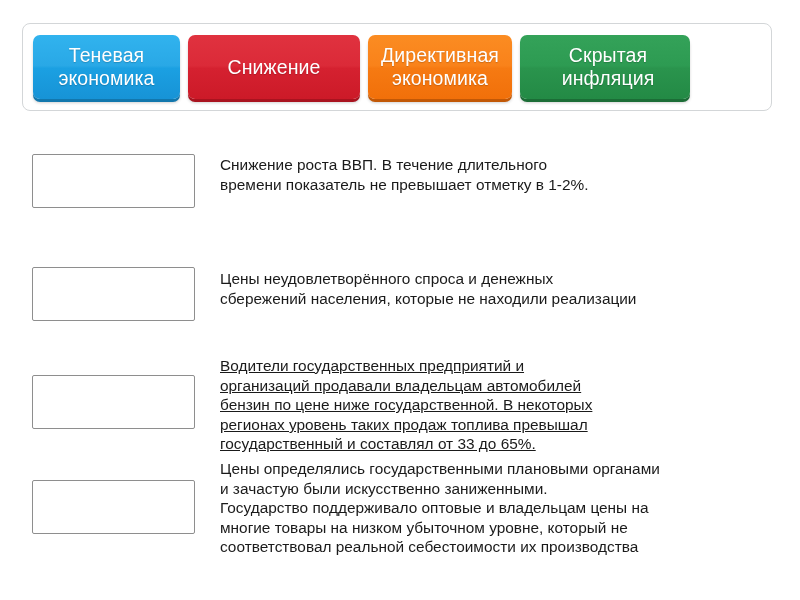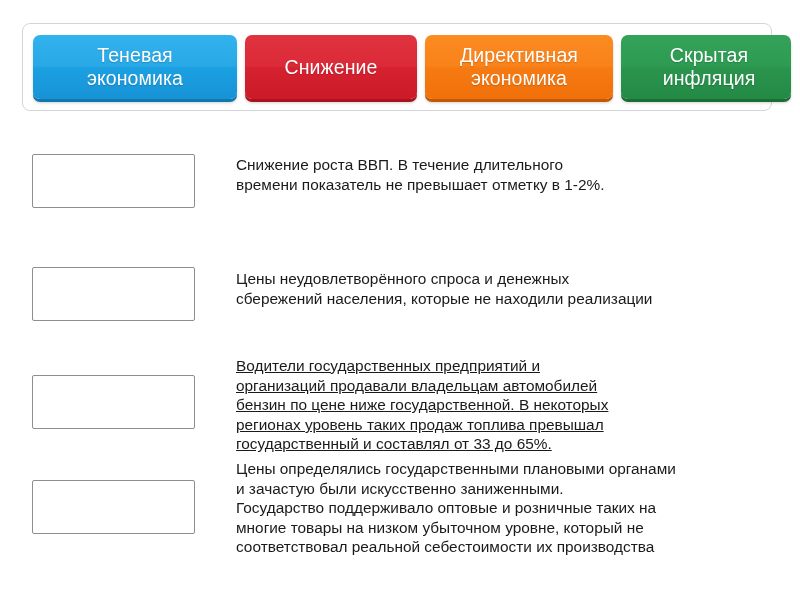--- a/index.html
+++ b/index.html
@@ -47,33 +47,33 @@
     font-weight: 400;
     letter-spacing: 0.1px;
     cursor: move;
     user-select: none;
     padding: 0 12px;
     white-space: pre-line;
   }
   .tile:last-child { margin-right: 4px; padding-left: 18px; }
 
   .tile-blue {
-    width: 204px;
+    width: 147px;
     background: linear-gradient(to bottom, #31b3ee 0%, #29a8e6 48%, #1ba0e2 52%, #1793d6 100%);
     box-shadow: 0 3px 0 0 #1277ad, 0 4px 3px rgba(0,0,0,0.18);
     text-shadow: 0 1px 1px rgba(0,0,0,0.18);
   }
   .tile-red {
     width: 172px;
     background: linear-gradient(to bottom, #e0323f 0%, #db2a38 48%, #d52130 52%, #cc1a28 100%);
     box-shadow: 0 3px 0 0 #a9131f, 0 4px 3px rgba(0,0,0,0.18);
     text-shadow: 0 1px 1px rgba(0,0,0,0.18);
   }
   .tile-orange {
-    width: 188px;
+    width: 144px;
     background: linear-gradient(to bottom, #fb8c22 0%, #f9821a 48%, #f67a12 52%, #f1700a 100%);
     box-shadow: 0 3px 0 0 #c25806, 0 4px 3px rgba(0,0,0,0.18);
     text-shadow: 0 1px 1px rgba(0,0,0,0.18);
   }
   .tile-green {
     width: 170px;
     background: linear-gradient(to bottom, #34a259 0%, #2d9b52 48%, #2a944d 52%, #238a45 100%);
     box-shadow: 0 3px 0 0 #1b6d36, 0 4px 3px rgba(0,0,0,0.18);
     text-shadow: 0 1px 1px rgba(0,0,0,0.18);
   }
@@ -101,21 +101,20 @@
     border-radius: 2px;
   }
   .desc {
     position: absolute;
     left: 220px;
     right: 10px;
     color: #1a1a1a;
     font-size: 15.4px;
     line-height: 19.6px;
     white-space: pre-line;
-    margin-left: 16px;
   }
 
   
   #row-1 { top: 42px; }
   #row-1 .dropzone { top: 0px; }
   #row-1 .desc { top: 1px; }
 
   #row-2 { top: 155px; }
   #row-2 .dropzone { top: 0px; }
   #row-2 .desc { top: 2px; }
@@ -161,18 +160,18 @@
 организаций продавали владельцам автомобилей
 бензин по цене ниже государственной. В некоторых
 регионах уровень таких продаж топлива превышал
 государственный и составлял от 33 до 65%.</div>
   </div>
 
   <div class="row" id="row-4">
     <div class="dropzone"></div>
     <div class="desc">Цены определялись государственными плановыми органами
 и зачастую были искусственно заниженными.
-Государство поддерживало оптовые и розничные таких на
+Государство поддерживало оптовые и владельцам цены на
 многие товары на низком убыточном уровне, который не
 соответствовал реальной себестоимости их производства</div>
   </div>
 
 </div>
 
 </body></html>

